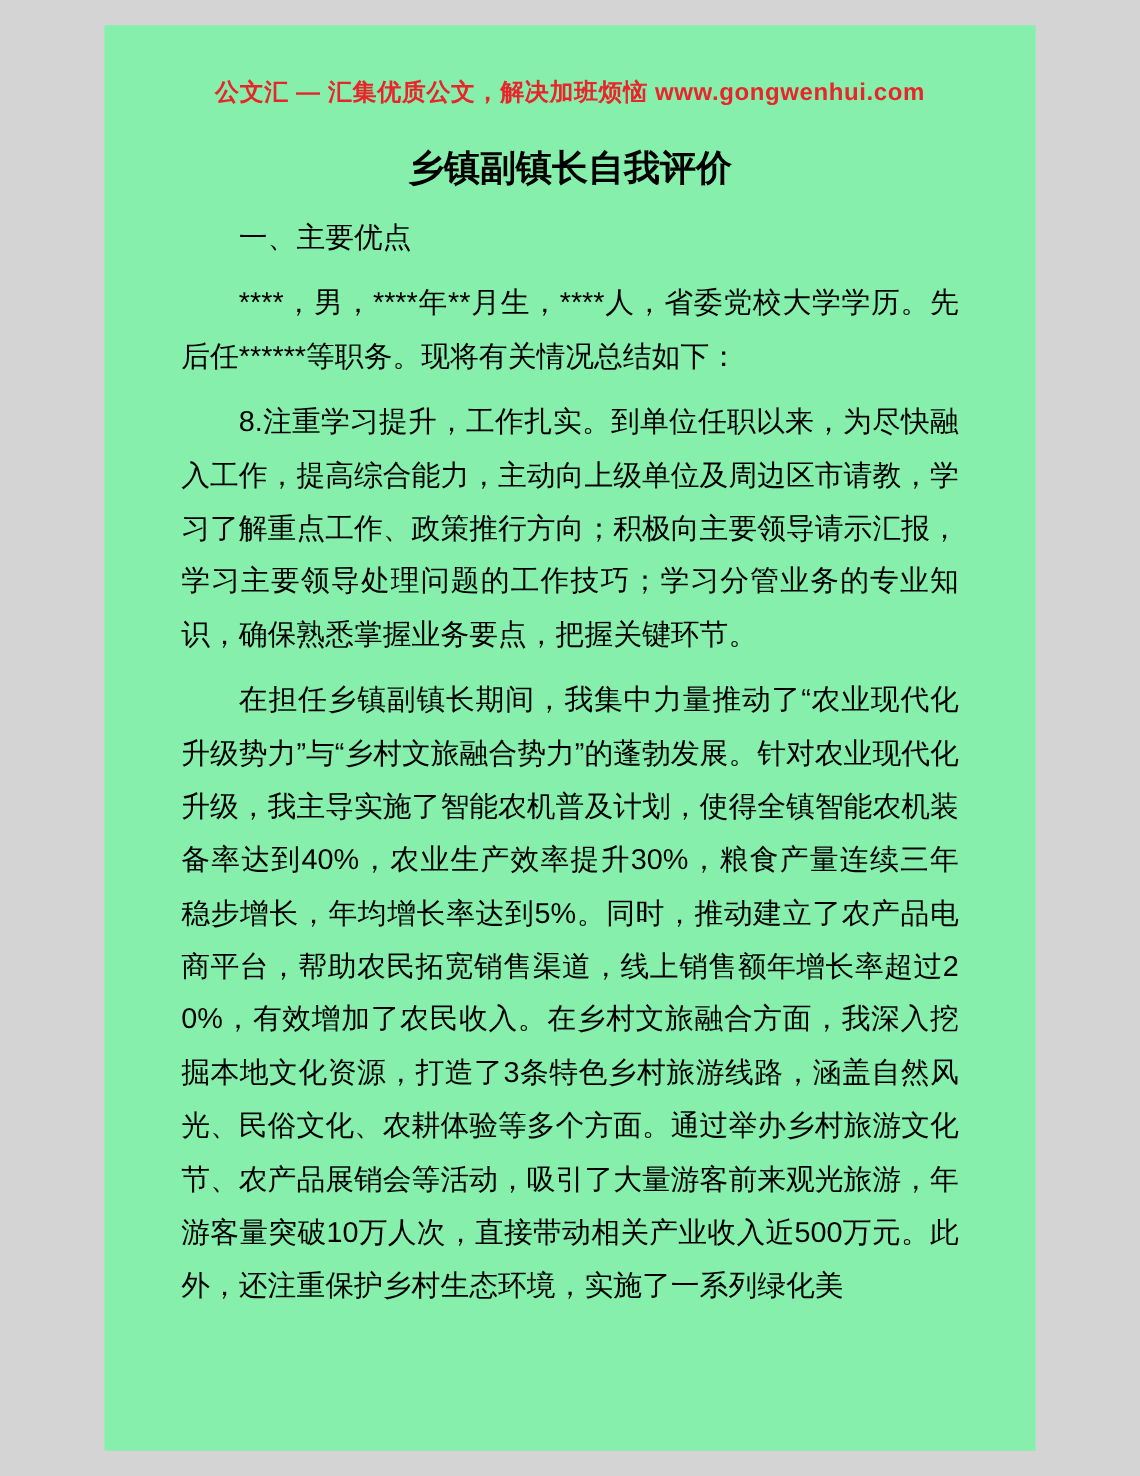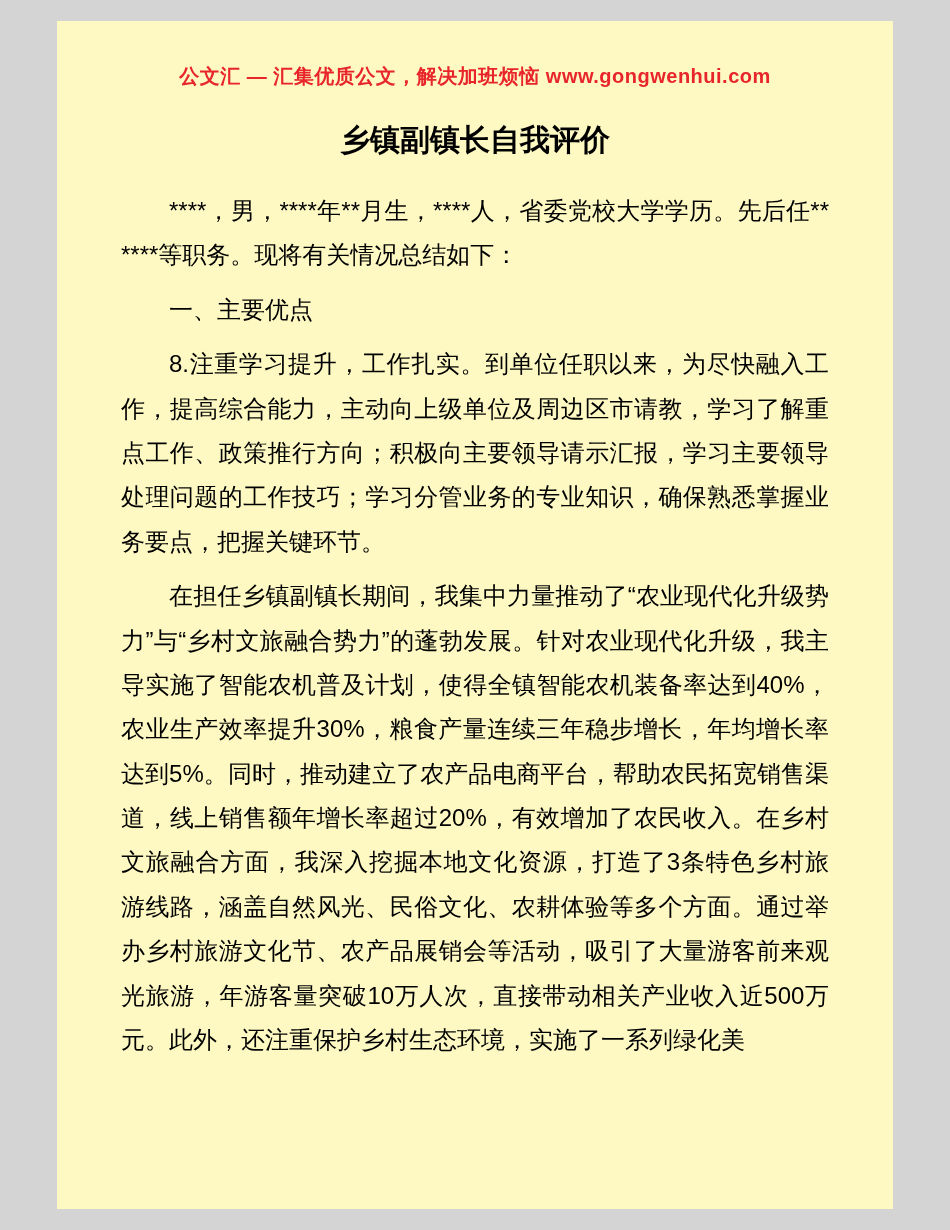--- a/index.html
+++ b/index.html
@@ -5,41 +5,41 @@
   html, body {
     margin: 0;
     padding: 0;
   }
   body {
     background: #d4d4d4;
     font-family: "Liberation Sans", "DejaVu Sans", sans-serif;
     -webkit-font-smoothing: antialiased;
   }
   .page {
-    width: 836px;
+    width: 776px;
     min-height: 1188px;
     margin: 21px auto;
-    background: #fef9c3;
+    background: #86efac;
     padding: 36px 64px 60px;
     box-sizing: border-box;
   }
   .brand {
     color: var(--accent, #e8252a);
     text-align: center;
     font-size: 20px;
     font-weight: bold;
     letter-spacing: 0.5px;
     margin: 6px 0 30px;
   }
   .title {
     text-align: center;
     font-size: 30px;
     font-weight: bold;
     color: #000000;
-    margin: 0 0 28px;
+    margin: 0 0 16px;
   }
   .body-text p {
     font-size: 24px;
     line-height: 1.85;
     color: #000000;
     text-align: justify;
     text-indent: 2em;
     margin: 0 0 10px;
     word-break: break-all;
   }
@@ -48,18 +48,18 @@
 </style>
 </head>
 <body>
 
 <div class="page">
   <div class="brand">公文汇 — 汇集优质公文，解决加班烦恼 www.gongwenhui.com</div>
 
   <h1 class="title">乡镇副镇长自我评价</h1>
 
   <div class="body-text">
+      <p>一、主要优点</p>
       <p>****，男，****年**月生，****人，省委党校大学学历。先后任******等职务。现将有关情况总结如下：</p>
-      <p>一、主要优点</p>
       <p>8.注重学习提升，工作扎实。到单位任职以来，为尽快融入工作，提高综合能力，主动向上级单位及周边区市请教，学习了解重点工作、政策推行方向；积极向主要领导请示汇报，学习主要领导处理问题的工作技巧；学习分管业务的专业知识，确保熟悉掌握业务要点，把握关键环节。</p>
       <p class="spaced">在担任乡镇副镇长期间，我集中力量推动了“农业现代化升级势力”与“乡村文旅融合势力”的蓬勃发展。针对农业现代化升级，我主导实施了智能农机普及计划，使得全镇智能农机装备率达到40%，农业生产效率提升30%，粮食产量连续三年稳步增长，年均增长率达到5%。同时，推动建立了农产品电商平台，帮助农民拓宽销售渠道，线上销售额年增长率超过20%，有效增加了农民收入。在乡村文旅融合方面，我深入挖掘本地文化资源，打造了3条特色乡村旅游线路，涵盖自然风光、民俗文化、农耕体验等多个方面。通过举办乡村旅游文化节、农产品展销会等活动，吸引了大量游客前来观光旅游，年游客量突破10万人次，直接带动相关产业收入近500万元。此外，还注重保护乡村生态环境，实施了一系列绿化美</p>
     </div>
 </div>
 
 </body></html>

